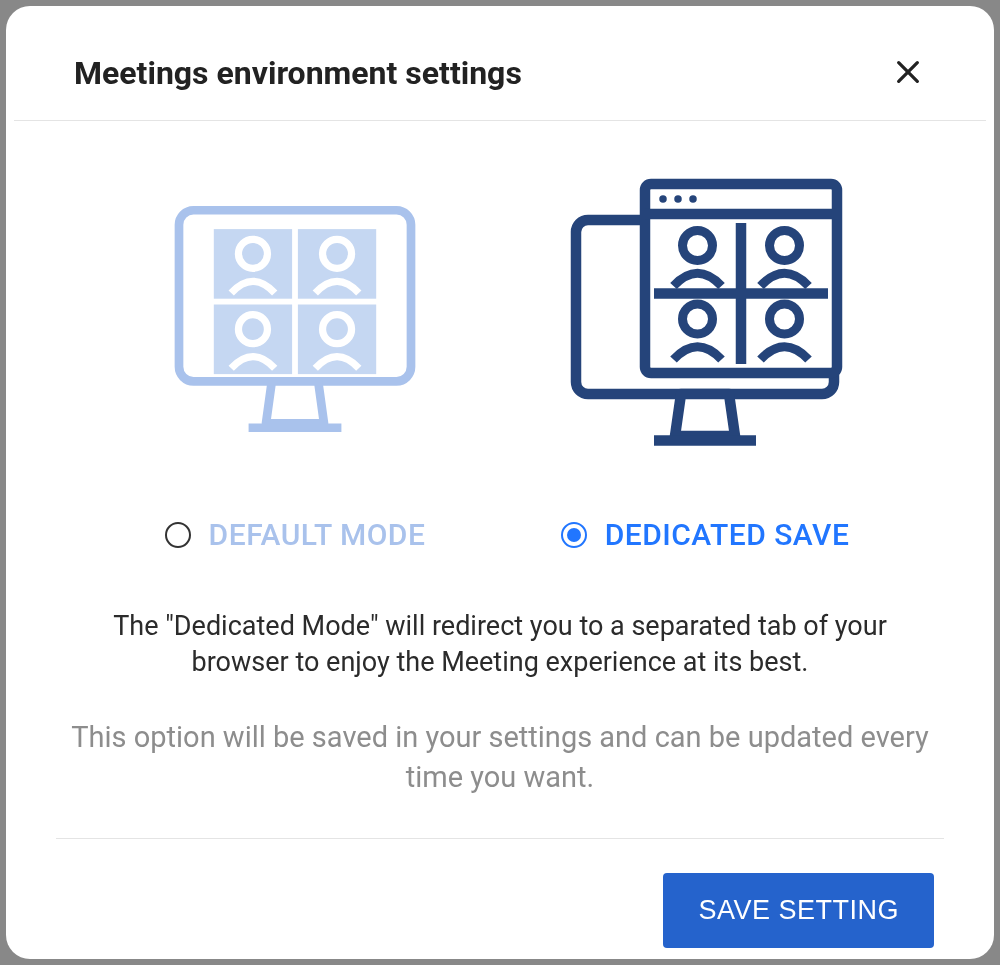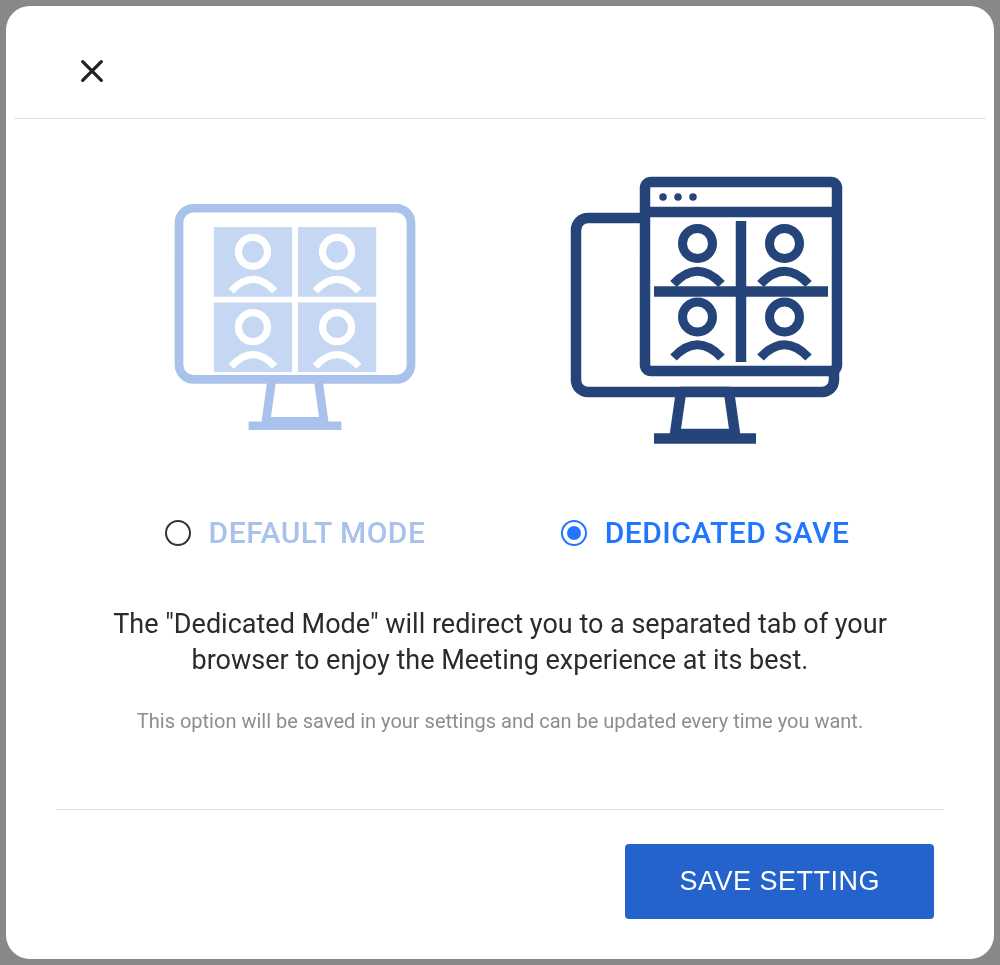--- a/index.html
+++ b/index.html
@@ -122,51 +122,52 @@
     }
     .description {
       font-size: 27px;
       color: #2b2b2b;
       text-align: center;
       margin-top: 56px;
       line-height: 1.35;
       max-width: 870px;
     }
     .subnote {
-      font-size: 20px;
+      font-size: 29px;
       color: #8d8d8d;
       text-align: center;
-      margin-top: 28px;
+      margin-top: 36px;
       line-height: 1.4;
       max-width: 870px;
     }
     .modal-footer {
       border-top: 1px solid #e4e4e4;
       margin: 40px 50px 0 50px;
       padding: 34px 10px 40px 10px;
       display: flex;
       justify-content: flex-end;
     }
     .save-btn {
       background: #2563cc;
       color: #fff;
       border: none;
       font-size: 27px;
       font-weight: 500;
       letter-spacing: 0.5px;
-      padding: 22px 54px;
+      padding: 22px 35px;
       border-radius: 4px;
       cursor: pointer;
     }
   </style>
 </head>
 <body>
 
 <div class="modal">
   <div class="modal-header">
+    <h1 class="modal-title">Meetings environment settings</h1>
     <button class="close-btn">
       <span>
         <svg viewBox="0 0 24 24" fill="none" stroke="#222" stroke-width="2.8" stroke-linecap="round">
           <line x1="4" y1="4" x2="20" y2="20"></line>
           <line x1="20" y1="4" x2="4" y2="20"></line>
         </svg>
       </span>
     </button>
   </div>
 

